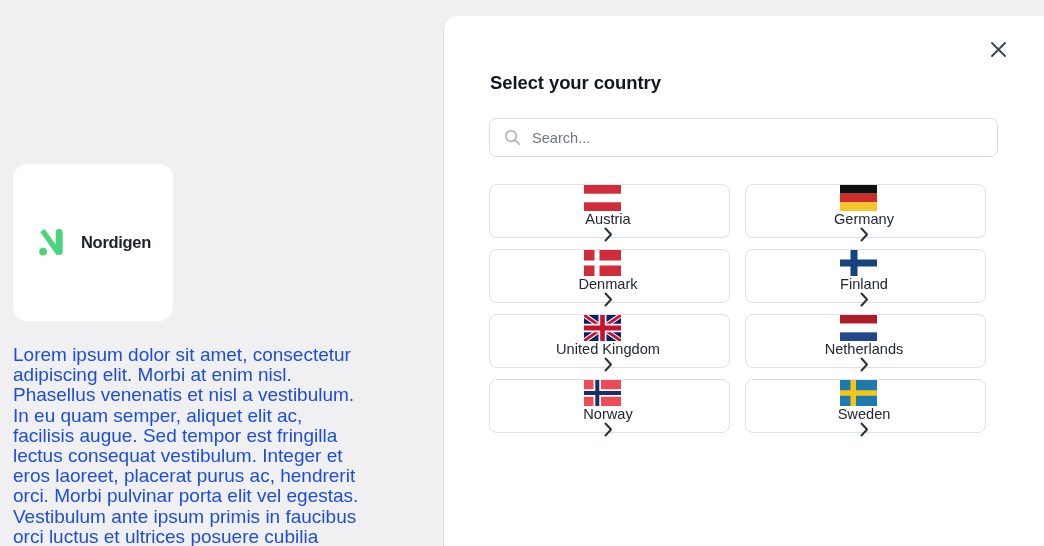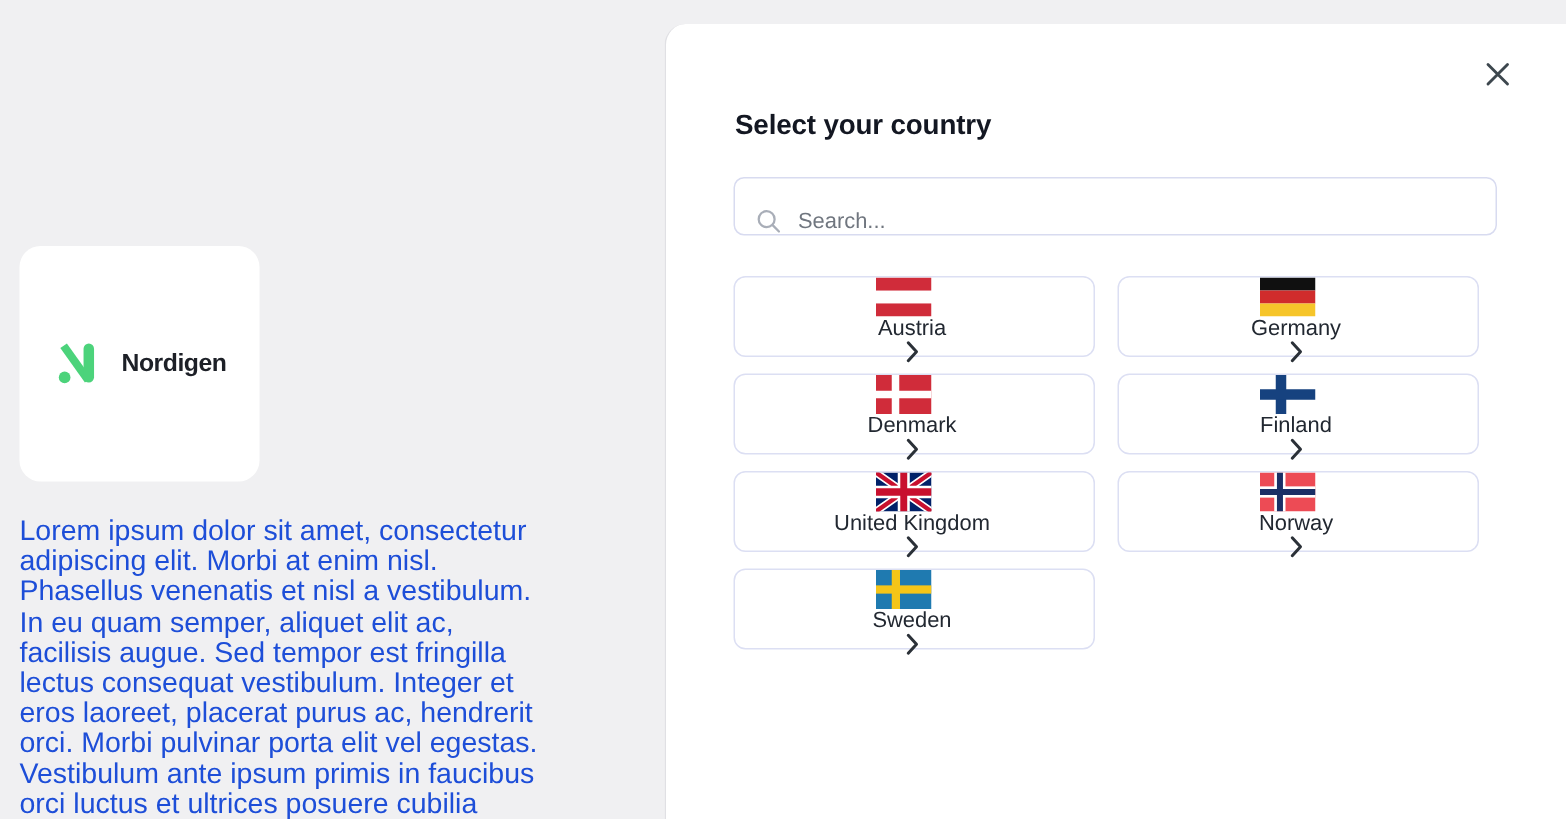--- a/index.html
+++ b/index.html
@@ -58,21 +58,21 @@
     font-size: 18.5px; font-weight: bold; color: #131722;
     letter-spacing: -0.1px;
   }
 
   
   #search-wrap {
     position: absolute; left: 45px; top: 102px;
     width: 509px; height: 39px;
     border: 1px solid #d8dbf0;
     border-radius: 7px;
-    display: flex; align-items: flex-end;
+    display: flex; align-items: center;
     padding: 0 14px;
     background: #fff;
   }
   #search-icon { flex: 0 0 auto; margin-right: 11px; display:block; }
   #search-input {
     flex: 1 1 auto; border: none; outline: none;
     font-family: "Liberation Sans", sans-serif;
     font-size: 14.6px; color: #343a44; background: transparent;
   }
   #search-input::placeholder { color: #70767f; }
@@ -207,20 +207,31 @@
           <path d="M0,0 L60,40 M60,0 L0,40" stroke="#C8102E" stroke-width="4.5"></path>
           <path d="M30,0 V40 M0,20 H60" stroke="#ffffff" stroke-width="13"></path>
           <path d="M30,0 V40 M0,20 H60" stroke="#C8102E" stroke-width="7.5"></path>
         </svg>
         <span class="country-name">United Kingdom</span>
         <svg class="chevron" width="9" height="15" viewBox="0 0 9 15">
           <path d="M1.5 1.5 L7 7.5 L1.5 13.5" fill="none" stroke="#2b3138" stroke-width="2" stroke-linecap="round" stroke-linejoin="round"></path>
         </svg>
       </div>
 
+      <div class="country-card">
+        <svg class="flag" viewBox="0 0 37 26">
+          <rect width="37" height="8.67" y="0" fill="#AE1C28"></rect>
+          <rect width="37" height="8.67" y="8.67" fill="#ffffff"></rect>
+          <rect width="37" height="8.67" y="17.34" fill="#21468B"></rect>
+        </svg>
+        <span class="country-name">Netherlands</span>
+        <svg class="chevron" width="9" height="15" viewBox="0 0 9 15">
+          <path d="M1.5 1.5 L7 7.5 L1.5 13.5" fill="none" stroke="#2b3138" stroke-width="2" stroke-linecap="round" stroke-linejoin="round"></path>
+        </svg>
+      </div>
 
       <div class="country-card">
         <svg class="flag" viewBox="0 0 37 26">
           <rect width="37" height="26" fill="#ED4B55"></rect>
           <rect x="9.5" y="0" width="7.5" height="26" fill="#ffffff"></rect>
           <rect x="0" y="9.25" width="37" height="7.5" fill="#ffffff"></rect>
           <rect x="11.3" y="0" width="4" height="26" fill="#1b2f66"></rect>
           <rect x="0" y="11" width="37" height="4" fill="#1b2f66"></rect>
         </svg>
         <span class="country-name">Norway</span>

